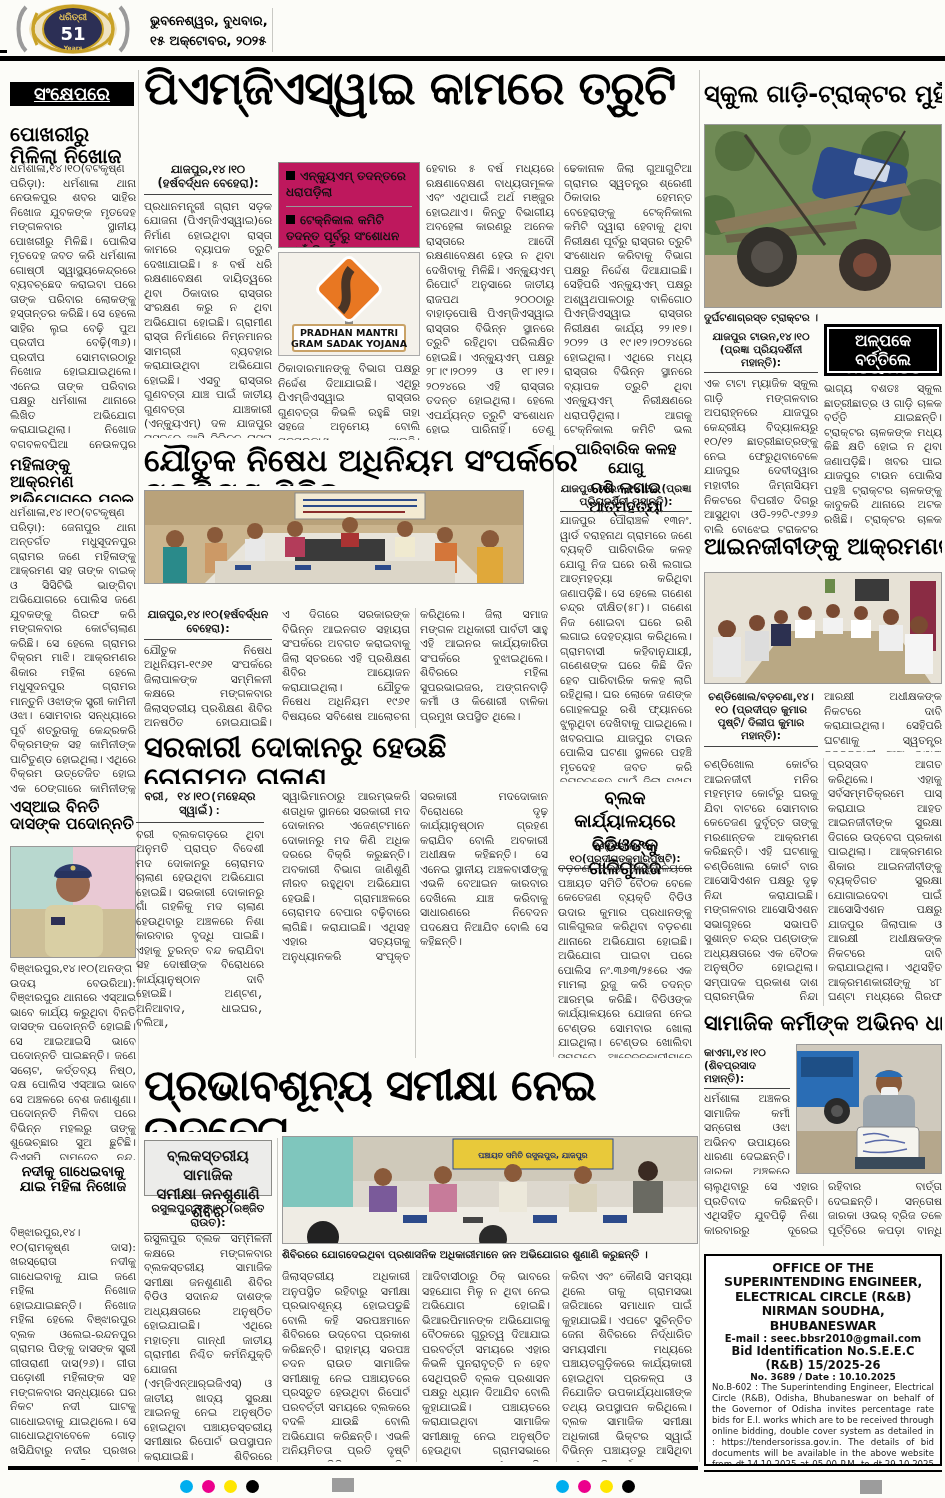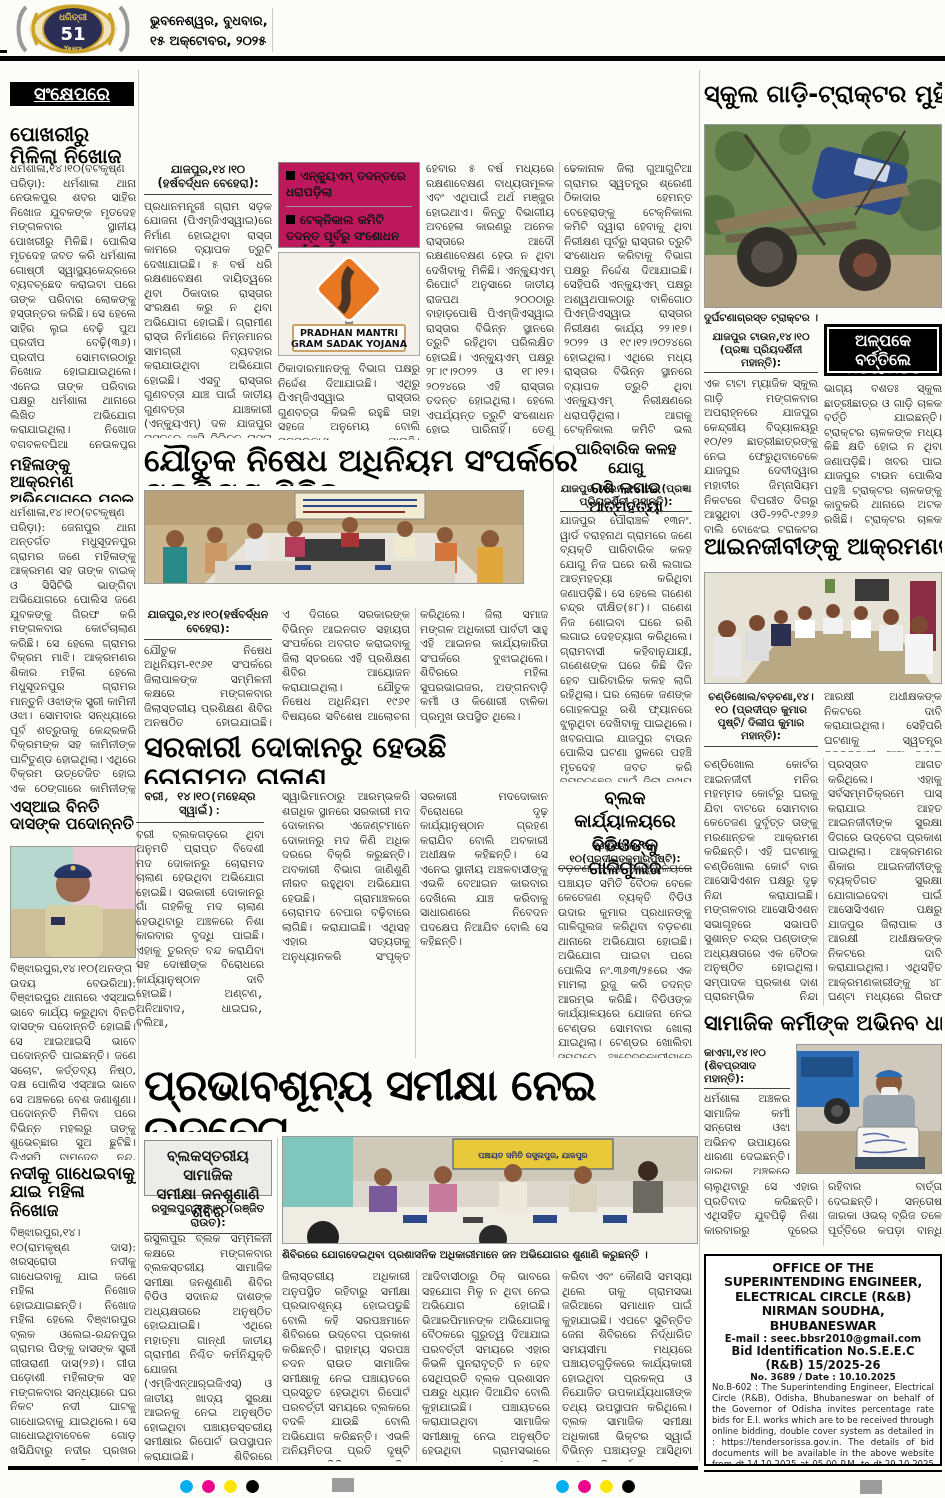--- a/index.html
+++ b/index.html
@@ -78,23 +78,24 @@
       <rect x="34" y="58" width="58" height="52" rx="8" fill="#d9cfa4"></rect>
       <rect x="40" y="70" width="14" height="8" fill="#2c2f55"></rect>
       <circle cx="62" cy="38" r="17" fill="#9c6b4f"></circle>
       <path d="M43 30 a19 13 0 0 1 38 0 l-3 -2 -32 0 z" fill="#2c3a6b"></path>
       <rect x="44" y="24" width="36" height="7" rx="3" fill="#27335f"></rect>
       <circle cx="62" cy="21" r="2.5" fill="#d7c26a"></circle>
     </svg>
   </div>
   <div class="abs j" style="left:10px;top:962px;width:126px;height:198px;">ବିଞ୍ଝାରପୁର,୧୪।୧୦(ଅନଙ୍ଗ ଉଦୟ ବେଉରିଆ): ବିଞ୍ଝାରପୁର ଥାନାରେ ଏସ୍‌ଆଇ ଭାବେ କାର୍ଯ୍ୟ କରୁଥିବା ବିନତି ଦାସଙ୍କ ପଦୋନ୍ନତି ହୋଇଛି। ସେ ଆଇଆଇସି ଭାବେ ପଦୋନ୍ନତି ପାଇଛନ୍ତି। ଜଣେ ସଚୋଟ, କର୍ତ୍ତବ୍ୟ ନିଷ୍ଠ, ଦକ୍ଷ ପୋଲିସ ଏସ୍‌ଆଇ ଭାବେ ସେ ଅଞ୍ଚଳରେ ବେଶ ଜଣାଶୁଣା। ପଦୋନ୍ନତି ମିଳିବା ପରେ ବିଭିନ୍ନ ମହଲରୁ ତାଙ୍କୁ ଶୁଭେଚ୍ଛାର ସୁଅ ଛୁଟିଛି। ଡିଏସ୍‌ପି ବାମଦେବ ନନ୍ଦ, ଆଇଆଇସି ରଞ୍ଜନ କୁମାର ମଲ୍ଲିକ, ବିଞ୍ଝାରପୁର ସାମ୍ବାଦିକ ଦେବ ପ୍ରସାଦ ସାହୁ, ସାମାଜିକ କର୍ମୀ ରବୀନ୍ଦ୍ର ପରିଡ଼ା, ଦିଲୀପ ରାଉତ ପ୍ରମୁଖ ବିନତିଙ୍କୁ ଶୁଭେଚ୍ଛା ଜଣାଇଛନ୍ତି।</div>
 
-  <div class="abs hl" style="left:10px;top:1164px;width:126px;height:58px;font-size:17px;">ନଦୀକୁ ଗାଧେଇବାକୁ ଯାଇ ମହିଳା ନିଖୋଜ</div>
+  <div class="abs hl" style="left:10px;top:1164px;width:126px;height:58px;font-size:14px;text-align:center;">ନଦୀକୁ ଗାଧେଇବାକୁ ଯାଇ ମହିଳା ନିଖୋଜ</div>
   <div class="abs j" style="left:10px;top:1226px;width:126px;height:234px;">ବିଞ୍ଝାରପୁର,୧୪।୧୦(ରାମକୃଷ୍ଣ ଦାସ): ଖରସ୍ରୋତା ନଦୀକୁ ଗାଧେଇବାକୁ ଯାଇ ଜଣେ ମହିଳା ନିଖୋଜ ହୋଇଯାଇଛନ୍ତି। ନିଖୋଜ ମହିଳା ହେଲେ ବିଞ୍ଝାରପୁର ବ୍ଲକ ଓଲେଇ-ରନ୍ଦନପୁର ଗ୍ରାମର ପିଙ୍କୁ ଦାସଙ୍କ ସ୍ତ୍ରୀ ଗୀତାରାଣୀ ଦାସ(୨୬)। ଗୀତା ପଡ଼ୋଶୀ ମହିଳାଙ୍କ ସହ ମଙ୍ଗଳବାର ସନ୍ଧ୍ୟାରେ ଘର ନିକଟ ନଦୀ ଘାଟକୁ ଗାଧୋଇବାକୁ ଯାଇଥିଲେ। ସେ ଗାଧୋଇଥିବାବେଳେ ଗୋଡ଼ ଖସିଯିବାରୁ ନଦୀର ପ୍ରଖର ସ୍ରୋତରେ ଭାସିଯାଇଥିଲେ। ତାଙ୍କ ସହ ଯାଇଥିବା ମହିଳାମାନେ ତାଙ୍କୁ ଉଦ୍ଧାର କରିବାକୁ ଚେଷ୍ଟା କରିଥିଲେ ମଧ୍ୟ ସମ୍ଭବ ହୋଇପାରି ନ ଥିଲା। ଖବର ପାଇ ବିଞ୍ଝାରପୁର ଅଗ୍ନିଶମ ବାହିନୀ ପହଞ୍ଚି ଉଦ୍ଧାର କାର୍ଯ୍ୟ ଜାରି ରଖିଛି। ଖବର ଲେଖା ହେବା ବେଳକୁ ଗୀତାଙ୍କୁ ଉଦ୍ଧାର କରାଯାଇ ପାରି ନ ଥିଲା।</div>
 
+  <div class="abs hl" style="left:144px;top:64px;width:556px;height:94px;font-size:46px;letter-spacing:-1px;">ପିଏମ୍‌ଜିଏସ୍‌ୱାଇ କାମରେ ତ୍ରୁଟି</div>
 
   <div class="abs" style="left:144px;top:162px;width:128px;height:278px;">
     <div class="byline byline-u">ଯାଜପୁର,୧୪।୧୦ (ହର୍ଷବର୍ଦ୍ଧନ ବେହେରା):</div>
     <div class="j" style="height:238px;margin-top:5px;">ପ୍ରଧାନମନ୍ତ୍ରୀ ଗ୍ରାମ ସଡ଼କ ଯୋଜନା (ପିଏମ୍‌ଜିଏସ୍‌ୱାଇ)ରେ ନିର୍ମାଣ ହୋଇଥିବା ରାସ୍ତା କାମରେ ବ୍ୟାପକ ତ୍ରୁଟି ଦେଖାଯାଇଛି। ୫ ବର୍ଷ ଧରି ରକ୍ଷଣାବେକ୍ଷଣ ଦାୟିତ୍ୱରେ ଥିବା ଠିକାଦାର ରାସ୍ତାର ସଂରକ୍ଷଣ କରୁ ନ ଥିବା ଅଭିଯୋଗ ହୋଇଛି। ଗ୍ରାମୀଣ ରାସ୍ତା ନିର୍ମାଣରେ ନିମ୍ନମାନର ସାମଗ୍ରୀ ବ୍ୟବହାର କରାଯାଉଥିବା ଅଭିଯୋଗ ହୋଇଛି। ଏସବୁ ରାସ୍ତାର ଗୁଣବତ୍ତା ଯାଞ୍ଚ ପାଇଁ ଜାତୀୟ ଗୁଣବତ୍ତା ଯାଞ୍ଚକାରୀ (ଏନ୍‌କ୍ୟୁଏମ୍) ଦଳ ଯାଜପୁର ଗସ୍ତରେ ଆସି ବିଭିନ୍ନ ରାସ୍ତା ପରିଦର୍ଶନ କରିଥିଲେ।</div>
   </div>
 
   <div class="abs bulletbox" style="left:278px;top:162px;width:142px;height:86px;">
     <div class="bulletitem"><span class="sq"></span><span>ଏନ୍‌କ୍ୟୁଏମ୍ ତଦନ୍ତରେ ଧରାପଡ଼ିଲା</span></div>
     <div class="bulletdiv"></div>
     <div class="bulletitem"><span class="sq"></span><span>ଟେକ୍ନିକାଲ କମିଟି ତଦନ୍ତ ପୂର୍ବରୁ ସଂଶୋଧନ ପାଇଁ ନିର୍ଦ୍ଦେଶ</span></div>

